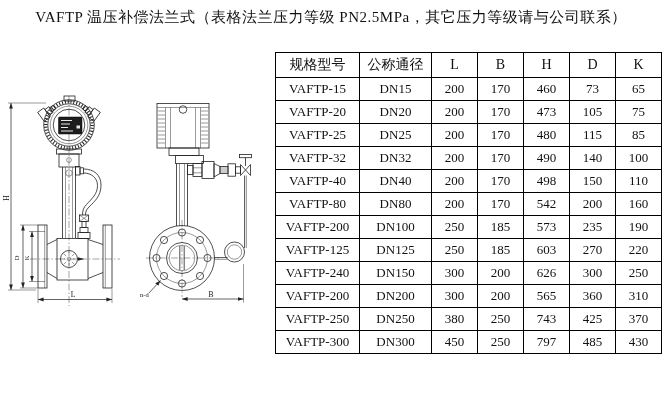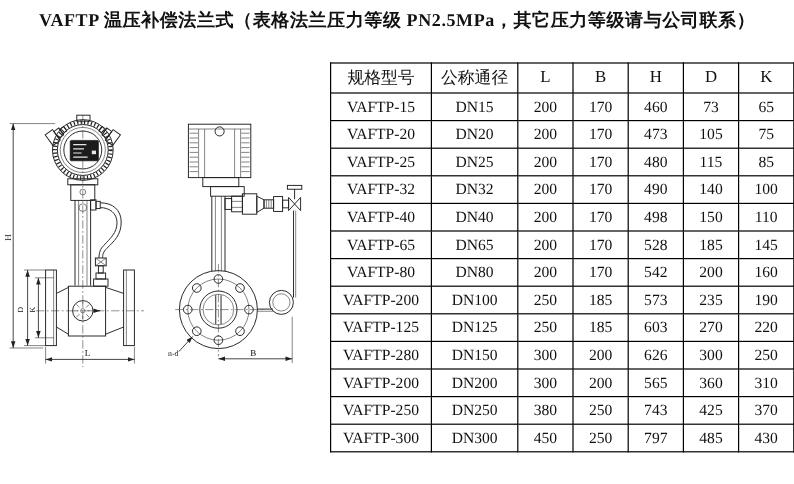--- a/index.html
+++ b/index.html
@@ -4,21 +4,21 @@
 <style>
   html,body{margin:0;padding:0;}
   body{
     width:662px;height:403px;position:relative;overflow:hidden;
     background:#ffffff;
     font-family:"Liberation Serif","DejaVu Serif",serif;
     color:#111;
   }
   .page-title{
     position:absolute;top:8px;left:0;width:662px;
-    text-align:center;font-size:15px;font-weight:700;
+    text-align:center;font-size:15px;font-weight:400;
     letter-spacing:0.5px;white-space:nowrap;
   }
   .drawing-wrap{
     position:absolute;left:0;top:58px;width:276px;height:345px;
   }
   .spec-table{
     position:absolute;left:275px;top:52px;width:387px;
     border-collapse:collapse;table-layout:fixed;
     background:#fff;
   }
@@ -291,29 +291,20 @@
       <tr>
         <td>VAFTP-40</td>
         <td>DN40</td>
         <td>200</td>
         <td>170</td>
         <td>498</td>
         <td>150</td>
         <td>110</td>
       </tr>
       <tr>
-        <td>VAFTP-65</td>
-        <td>DN65</td>
-        <td>200</td>
-        <td>170</td>
-        <td>528</td>
-        <td>185</td>
-        <td>145</td>
-      </tr>
-      <tr>
         <td>VAFTP-80</td>
         <td>DN80</td>
         <td>200</td>
         <td>170</td>
         <td>542</td>
         <td>200</td>
         <td>160</td>
       </tr>
       <tr>
         <td>VAFTP-200</td>
@@ -327,21 +318,21 @@
       <tr>
         <td>VAFTP-125</td>
         <td>DN125</td>
         <td>250</td>
         <td>185</td>
         <td>603</td>
         <td>270</td>
         <td>220</td>
       </tr>
       <tr>
-        <td>VAFTP-280</td>
+        <td>VAFTP-240</td>
         <td>DN150</td>
         <td>300</td>
         <td>200</td>
         <td>626</td>
         <td>300</td>
         <td>250</td>
       </tr>
       <tr>
         <td>VAFTP-200</td>
         <td>DN200</td>

